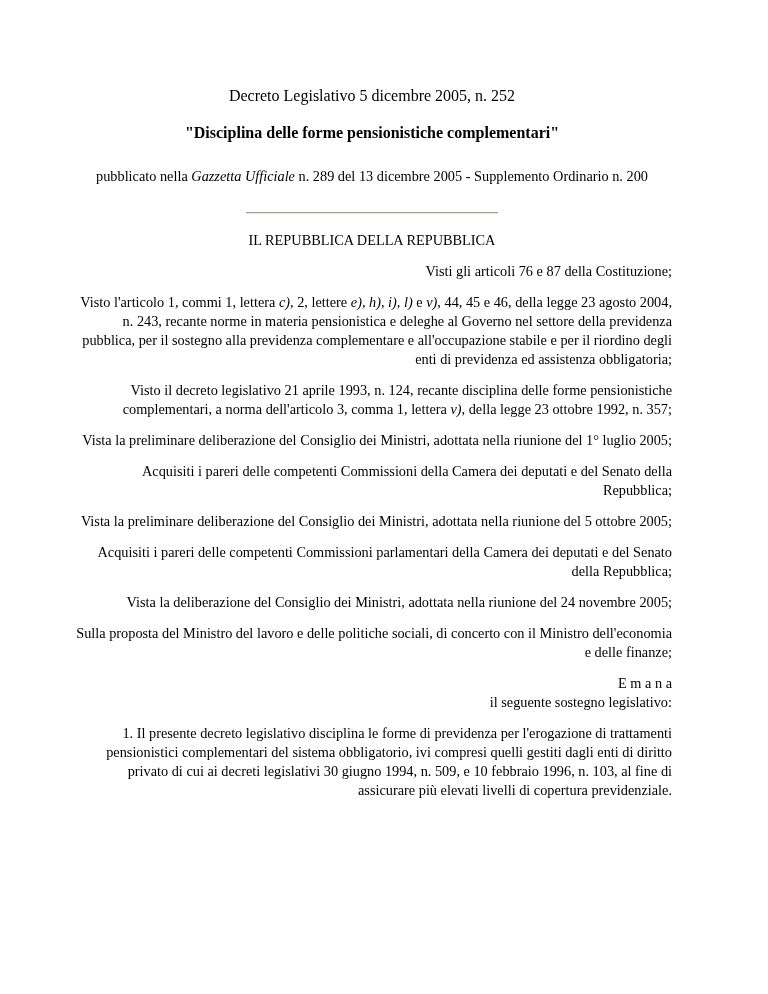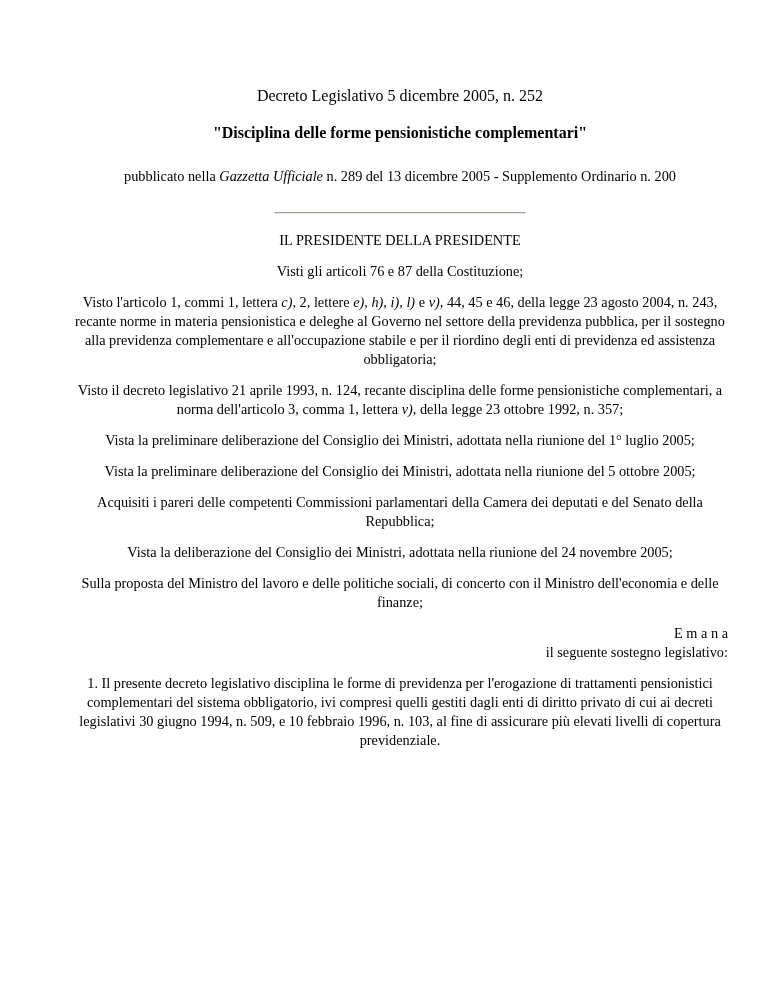--- a/index.html
+++ b/index.html
@@ -5,21 +5,21 @@
   html, body {
     margin: 0;
     padding: 0;
     background: #ffffff;
   }
   .page {
     position: relative;
     width: 768px;
     height: 804px;
     box-sizing: border-box;
-    padding: 85px 40px 0 72px;
+    padding: 85px 96px 0 72px;
     background: #ffffff;
     color: #000000;
     font-family: "Liberation Serif", "DejaVu Serif", serif;
     font-size: 14.3px;
     line-height: 19px;
     overflow: hidden;
   }
   .doc-title {
     font-size: 16px;
     font-weight: normal;
@@ -44,21 +44,21 @@
     border: none;
     height: 1px;
     background: #a0a098;
     box-shadow: 0 1px 0 #e9e9e2;
   }
   .issuer {
     text-align: center;
     margin: 18px 0 0 0;
   }
   .para {
-    text-align: center;
+    text-align: right;
     margin: 12px 0 0 0;
   }
   .center-block {
     text-align: right;
     margin: 12px 0 0 0;
   }
   .italic {
     font-style: italic;
   }
 </style>
@@ -68,26 +68,27 @@
 <div class="page">
 
   <h1 class="doc-title">Decreto Legislativo 5 dicembre 2005, n. 252</h1>
 
   <h2 class="doc-subtitle">"Disciplina delle forme pensionistiche complementari"</h2>
 
   <p class="pub-line"><span>pubblicato nella </span><span class="italic">Gazzetta Ufficiale</span><span> n. 289 del 13 dicembre 2005 - Supplemento Ordinario n. 200</span></p>
 
   <hr class="section-divider">
 
-  <p class="issuer">IL PRESIDENTE DELLA PRESIDENTE</p>
+  <p class="issuer">IL REPUBBLICA DELLA REPUBBLICA</p>
 
   <p class="para"><span>Visti gli articoli 76 e 87 della Costituzione;</span></p>
   <p class="para"><span>Visto l'articolo 1, commi 1, lettera </span><span class="italic">c)</span><span>, 2, lettere </span><span class="italic">e), h), i), l)</span><span> e </span><span class="italic">v)</span><span>, 44, 45 e 46, della legge 23 agosto 2004, n. 243, recante norme in materia pensionistica e deleghe al Governo nel settore della previdenza pubblica, per il sostegno alla previdenza complementare e all'occupazione stabile e per il riordino degli enti di previdenza ed assistenza obbligatoria;</span></p>
   <p class="para"><span>Visto il decreto legislativo 21 aprile 1993, n. 124, recante disciplina delle forme pensionistiche complementari, a norma dell'articolo 3, comma 1, lettera </span><span class="italic">v)</span><span>, della legge 23 ottobre 1992, n. 357;</span></p>
   <p class="para"><span>Vista la preliminare deliberazione del Consiglio dei Ministri, adottata nella riunione del 1° luglio 2005;</span></p>
+  <p class="para"><span>Acquisiti i pareri delle competenti Commissioni della Camera dei deputati e del Senato della Repubblica;</span></p>
   <p class="para"><span>Vista la preliminare deliberazione del Consiglio dei Ministri, adottata nella riunione del 5 ottobre 2005;</span></p>
   <p class="para"><span>Acquisiti i pareri delle competenti Commissioni parlamentari della Camera dei deputati e del Senato della Repubblica;</span></p>
   <p class="para"><span>Vista la deliberazione del Consiglio dei Ministri, adottata nella riunione del 24 novembre 2005;</span></p>
   <p class="para"><span>Sulla proposta del Ministro del lavoro e delle politiche sociali, di concerto con il Ministro dell'economia e delle finanze;</span></p>
 
   <p class="center-block">
     <span>E m a n a</span><br>
     <span>il seguente sostegno legislativo:</span>
   </p>
 

